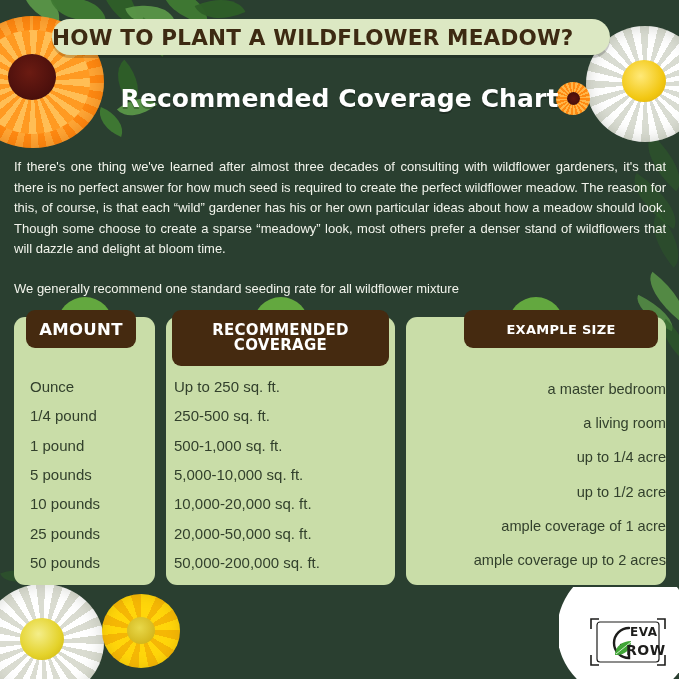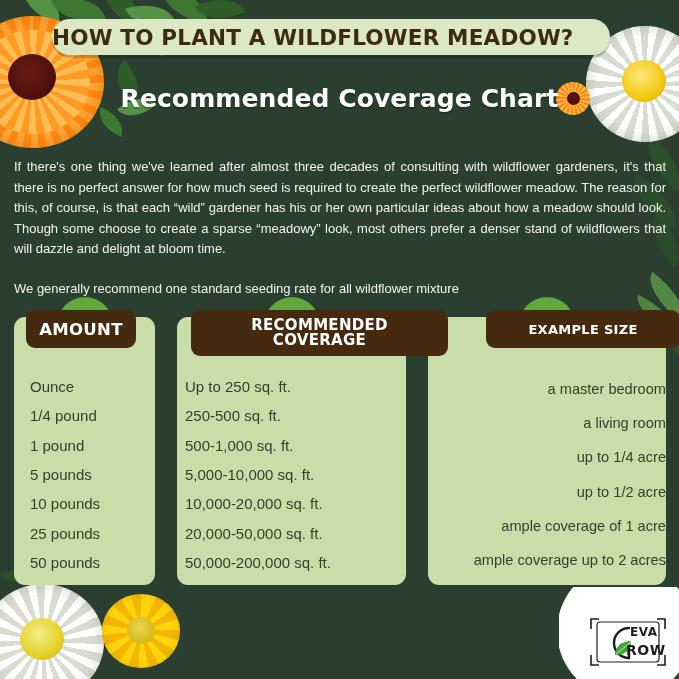--- a/index.html
+++ b/index.html
@@ -54,21 +54,21 @@
     font-family:"Liberation Sans",sans-serif;
     text-align:justify;
     margin-top:31px;
   }
   .body-copy p{margin:0;}
   .body-copy p.second{margin-top:19px;text-align:left;}
 
   
   .table-wrap{
     position:absolute;left:14px;top:310px;width:652px;height:275px;
-    display:flex;gap:22px;z-index:5;
+    display:flex;gap:11px;z-index:5;
   }
   .col{position:relative;}
   .col.amount{width:141px;}
   .col.coverage{width:229px;}
   .col.example{width:260px;flex:1;}
 
   .dome{
     position:absolute;top:-13px;left:50%;transform:translateX(-50%);
     width:56px;height:30px;background:#63a83f;
     border-radius:28px 28px 0 0;z-index:1;
@@ -80,21 +80,21 @@
   .badge{
     position:absolute;top:0;z-index:3;
     background:#452a10;border-radius:9px;
     display:flex;align-items:center;justify-content:center;
     text-align:center;
     font-family:"DejaVu Sans",sans-serif;
     font-weight:bold;color:#ffffff;
     letter-spacing:.3px;line-height:15px;
   }
   .col.amount  .badge{left:12px;width:110px;height:38px;font-size:16.5px;}
-  .col.coverage .badge{left:6px;width:217px;height:46px;font-size:15px;padding:0 20px;margin-left:8px;}
+  .col.coverage .badge{left:6px;width:217px;height:56px;font-size:15px;padding:0 0;}
   .col.example  .badge{left:58px;width:194px;height:38px;font-size:13px;}
 
   .rows{
     position:absolute;left:0;right:0;top:62px;bottom:8px;z-index:4;
     display:flex;flex-direction:column;
   }
   .row{
     flex:1;display:flex;align-items:center;
     color:#32402c;font-size:15px;
     font-family:"Liberation Sans",sans-serif;

